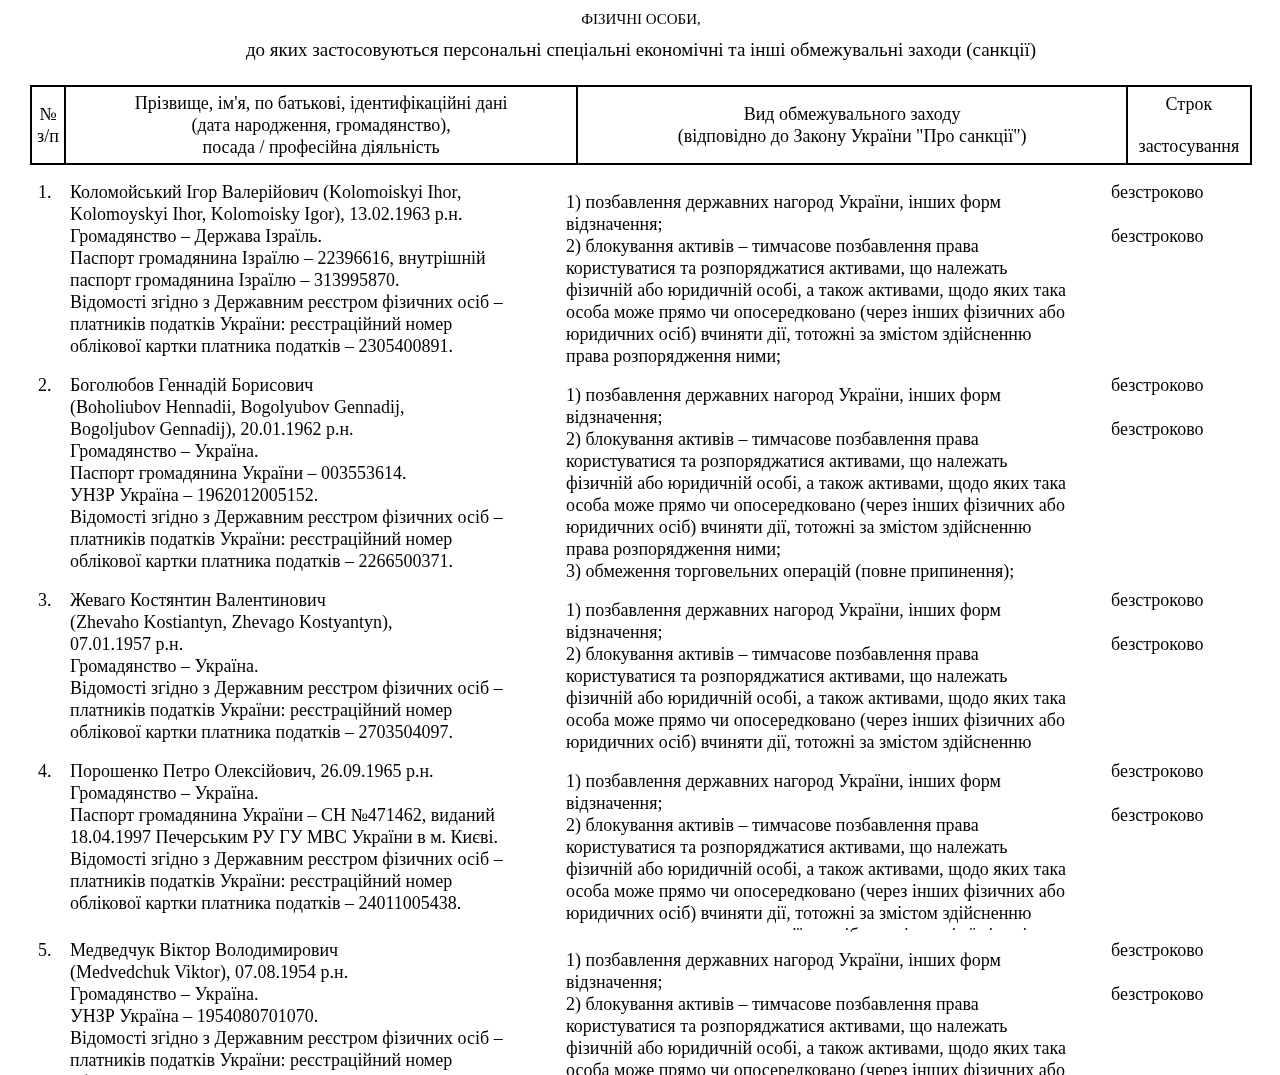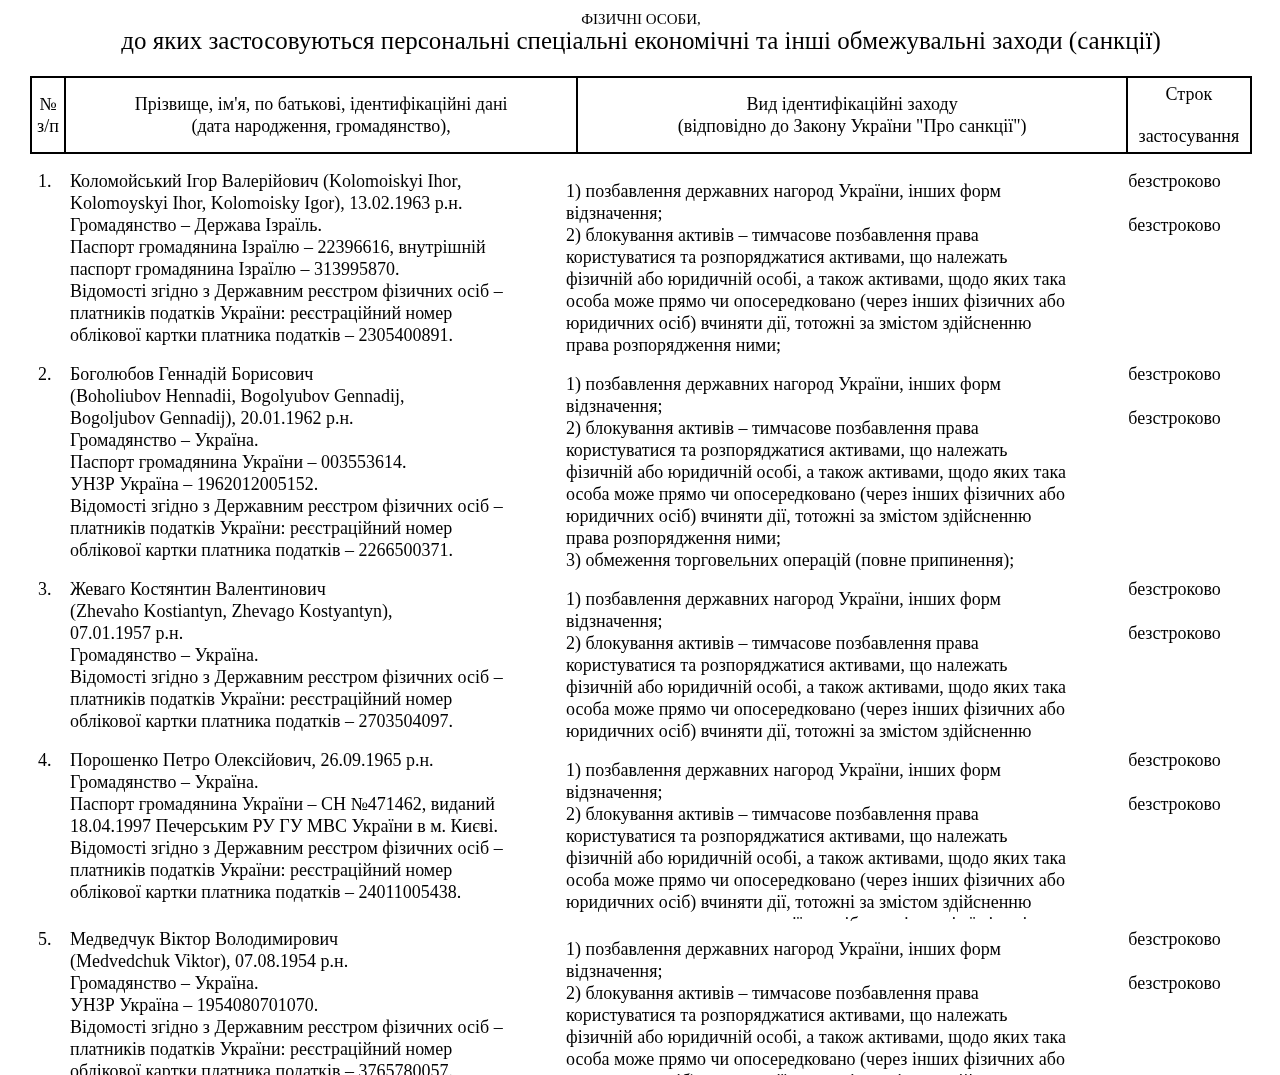--- a/index.html
+++ b/index.html
@@ -8,21 +8,21 @@
   body {
     width: 1280px;
     min-height: 1075px;
     font-family: "Liberation Serif", "DejaVu Serif", serif;
     color: var(--ink);
     font-size: 18px;
     line-height: var(--lh);
   }
   .doc { padding: 8px 28px 6px 30px; }
   .title { text-align: center; font-size: 15px; }
-  .subtitle { text-align: center; font-size: 25px; }
+  .subtitle { text-align: center; font-size: 19px; margin-top: 9px; }
 
   
   .hdr {
     display: flex;
     border: 2px solid var(--ink);
     margin-top: 24px;
     align-items: stretch;
   }
   .hcell {
     display: flex; flex-direction: column; justify-content: center;
@@ -33,43 +33,44 @@
   .hc-person { width: 516px; }
   .hc-measure { width: 553px; }
   .hc-term { width: 125px; gap: 20px; }
 
   
   .tbody { margin-top: 16px; }
   .row { display: flex; align-items: flex-start; margin-bottom: 7px; }
   .c-num { width: 34px; padding-left: 8px; }
   .c-person { width: 494px; padding-left: 6px; }
   .c-measure { width: 553px; padding-left: 8px; margin-top: 10px; }
-  .c-term { width: 127px; text-align: center; }
+  .c-term { width: 127px; text-align: left; }
   .line { min-height: var(--lh); white-space: nowrap; }
   .hcell .line { white-space: normal; }
   .clipped { height: 8px; overflow: hidden; }
 </style>
 </head>
 <body>
 
 <div class="doc">
   <div class="title">ФІЗИЧНІ ОСОБИ,</div>
   <div class="subtitle">до яких застосовуються персональні спеціальні економічні та інші обмежувальні заходи (санкції)</div>
 
   <div class="hdr">
     <div class="hcell hc-num">
       <div class="line">№</div>
       <div class="line">з/п</div>
     </div>
     <div class="hcell hc-person">
       <div class="line">Прізвище, ім'я, по батькові, ідентифікаційні дані</div>
       <div class="line">(дата народження, громадянство),</div>
+      <div class="line">посада / професійна діяльність</div>
     </div>
     <div class="hcell hc-measure">
-      <div class="line">Вид ідентифікаційні заходу</div>
+      <div class="line">Вид обмежувального заходу</div>
       <div class="line">(відповідно до Закону України "Про санкції")</div>
     </div>
     <div class="hcell hc-term">
       <div class="line">Строк</div>
       <div class="line">застосування</div>
     </div>
   </div>
 
   <div class="tbody">
       <div class="row">

